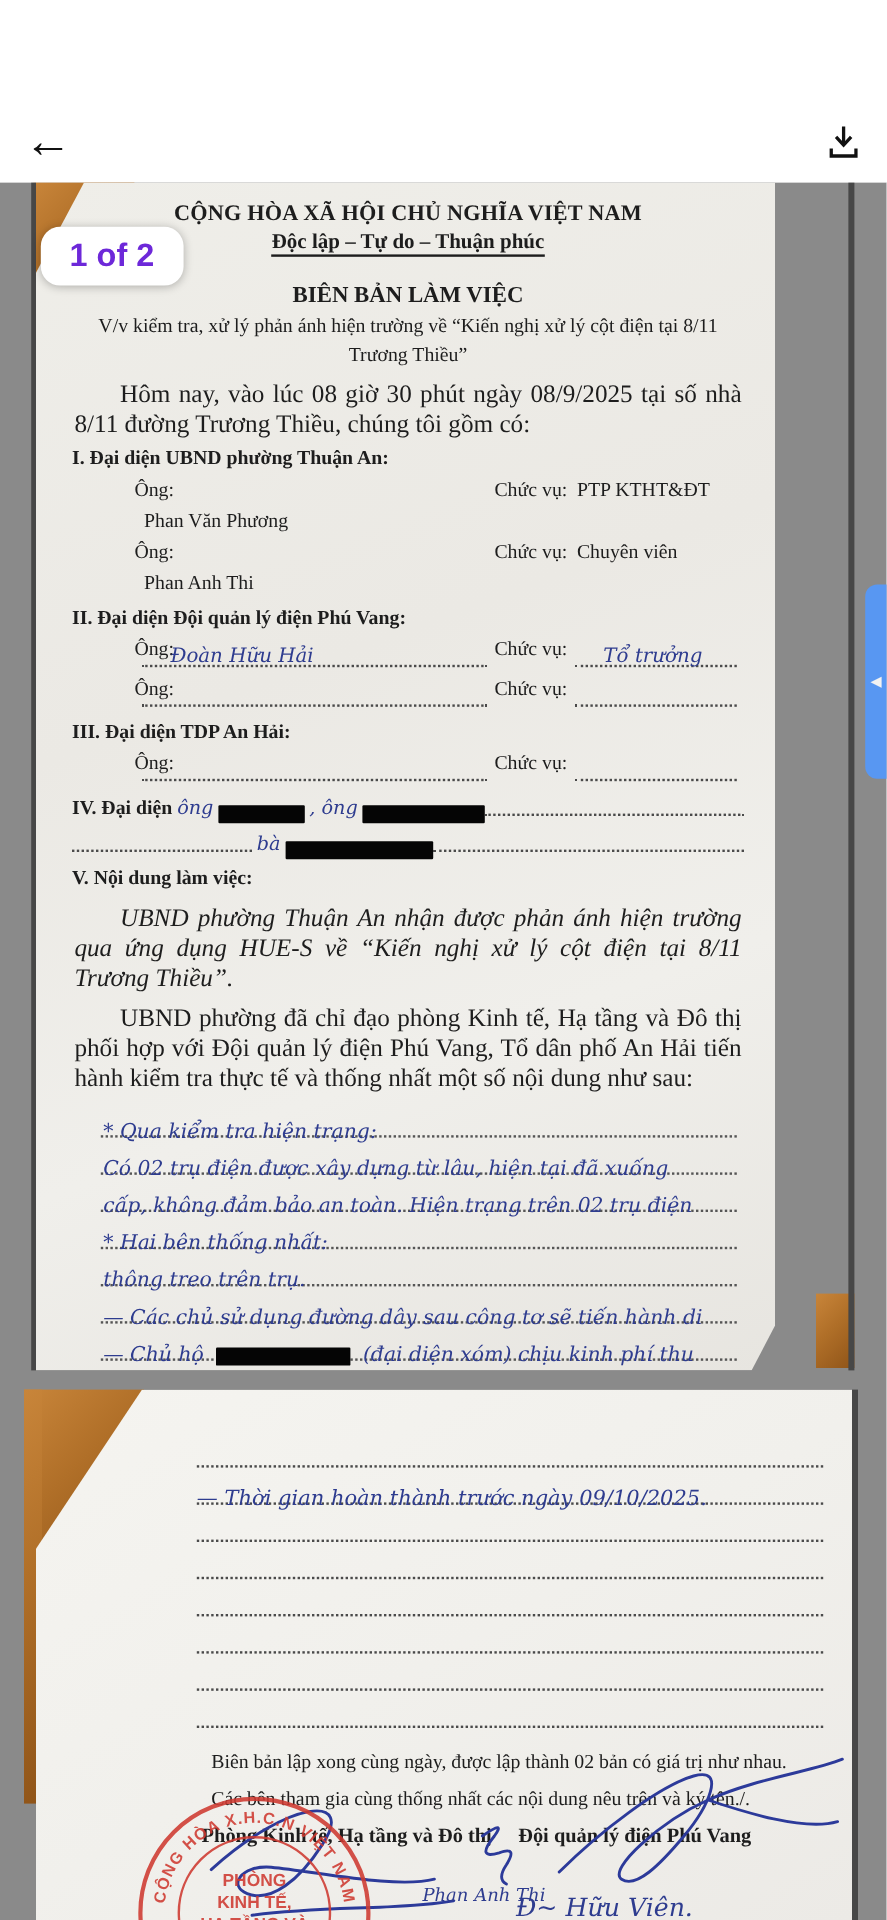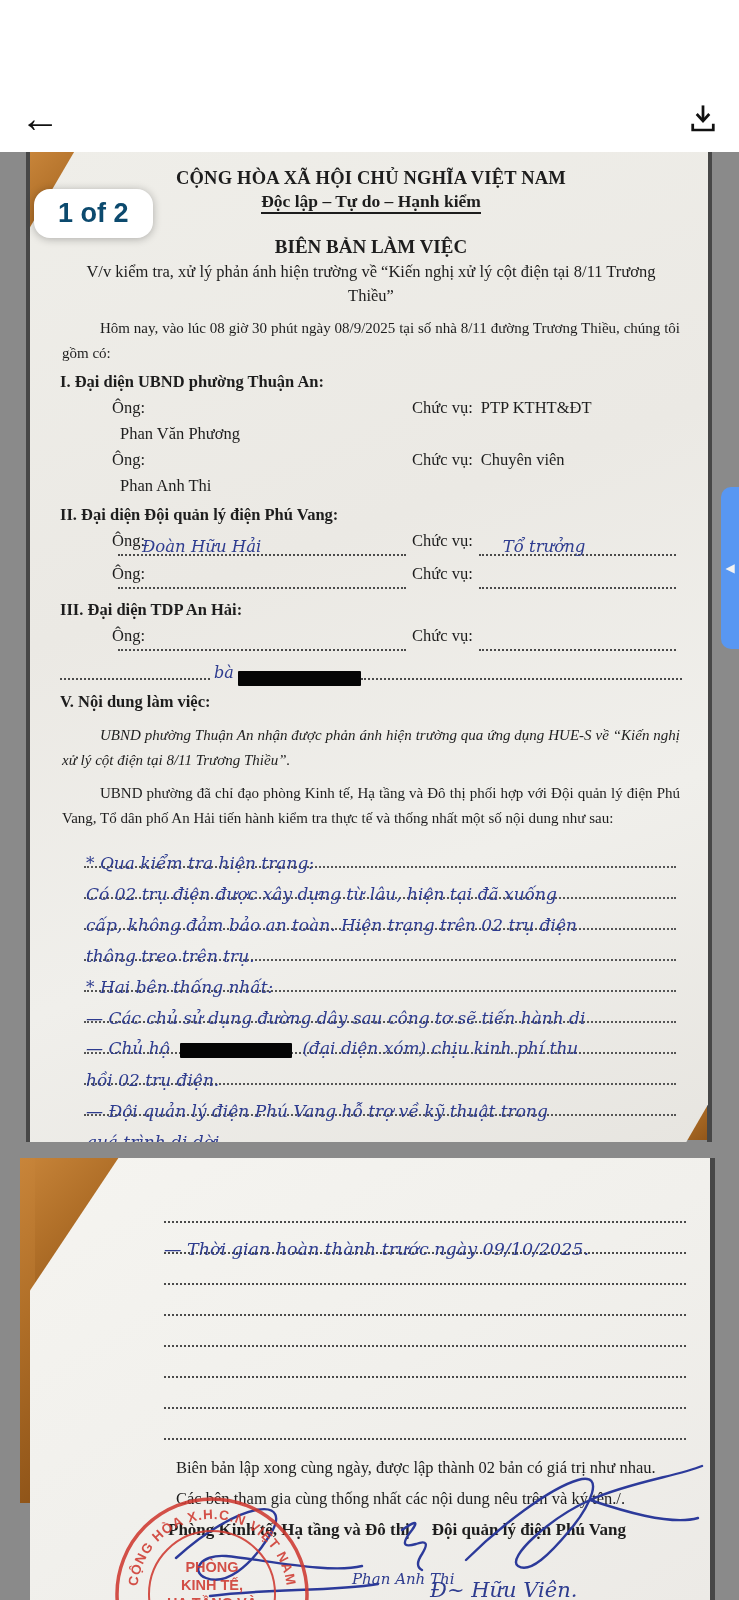--- a/index.html
+++ b/index.html
@@ -11,31 +11,31 @@
             justify-content:center;font-size:40px;font-weight:700;color:#111;line-height:1;cursor:pointer;}
   .dl-btn{position:absolute;right:16px;top:98px;width:40px;height:40px;display:flex;align-items:center;
           justify-content:center;cursor:pointer;}
   
   .photo-bg{position:absolute;left:0;top:152px;width:739px;height:1448px;background:#8a8a8a;}
   .wood{background:linear-gradient(135deg,#c8853a 0%,#b06f28 45%,#8f5418 100%);}
   
   .edge{position:absolute;background:#474747;}
   .wood1a{position:absolute;left:28px;top:152px;width:84px;height:88px;}
   .wood1b{position:absolute;left:680px;top:1078px;width:32px;height:62px;}
-  .paper1{position:absolute;left:30px;top:152px;width:678px;height:990px;
+  .paper1{position:absolute;left:30px;top:152px;width:616px;height:990px;
           background:linear-gradient(160deg,#efeee9 0%,#ebe9e4 40%,#f0efeb 70%,#e7e5e0 100%);
           clip-path:polygon(6.5% 0,100% 0,100% 96.2%,96.8% 100%,0 100%,0 7.6%);
           color:#1d1d1d;font-family:"Liberation Serif",serif;
           padding:10px 26px 0 30px;box-sizing:border-box;}
   .doc-h1{text-align:center;font-size:18.5px;font-weight:700;margin-top:6px;letter-spacing:.2px;}
   .doc-h2{text-align:center;font-size:17.5px;font-weight:700;margin-top:2px;}
   .doc-h2 span{border-bottom:2px solid #1d1d1d;padding-bottom:1px;}
   .doc-title{text-align:center;font-size:19px;font-weight:700;margin-top:24px;}
   .doc-sub{text-align:center;font-size:16.5px;line-height:24px;margin:2px auto 0;max-width:600px;}
-  .doc-p{font-size:15px;line-height:25px;text-indent:38px;margin:8px 2px 0 2px;text-align:justify;}
+  .doc-p{font-size:21px;line-height:25px;text-indent:38px;margin:8px 2px 0 2px;text-align:justify;}
   .sec-h{font-size:16.5px;font-weight:700;line-height:26px;margin-top:3px;}
   .row{display:flex;font-size:16.5px;line-height:26px;}
   .row .lc{width:352px;display:flex;padding-left:52px;box-sizing:border-box;flex-direction:column;}
   .row .rc{flex:1;display:flex;}
   .row .lbl{white-space:nowrap;}
   .val{margin-left:8px;white-space:nowrap;}
   .leader{flex:1;position:relative;border-bottom:2px dotted #4a4a4a;margin:0 6px 5px 6px;}
   .leader .hw{position:absolute;left:24px;bottom:-6px;}
   .hw{font-family:"DejaVu Serif",serif;font-style:italic;color:#2e3c8f;white-space:nowrap;}
   .redact{display:inline-block;background:#050505;height:15px;vertical-align:middle;border-radius:1px;}
@@ -58,21 +58,21 @@
   .p2line .t{position:absolute;left:0;bottom:-7px;font-size:17.5px;}
   .close-p{font-size:16.5px;line-height:31px;margin-left:12px;}
   .orgs{display:flex;font-size:17px;font-weight:700;margin:6px 0 0 4px;gap:22px;white-space:nowrap;}
   .sig-svg{position:absolute;left:0;top:0;width:680px;height:442px;pointer-events:none;}
   .sig-name{position:absolute;font-size:15px;}
   .sig-name.big{font-size:21px;}
   
   .stamp{position:absolute;left:82px;top:336px;width:200px;height:200px;opacity:.88;}
   
   .badge{position:absolute;left:34px;top:189px;background:#ffffff;border-radius:16px;
-         padding:9px 24px;font-size:27px;font-weight:700;color:#0c4a6e;z-index:40;
+         padding:9px 24px;font-size:27px;font-weight:700;color:#6d28d9;z-index:40;
          box-shadow:0 1px 8px rgba(0,0,0,.28);font-family:"Liberation Sans",sans-serif;}
   .handle{position:absolute;right:0;top:487px;width:18px;height:162px;background:#5897f2;
           border-radius:10px 0 0 10px;z-index:40;display:flex;align-items:center;justify-content:center;
           color:#f2f2f2;font-size:12px;cursor:pointer;}
 </style>
 </head>
 <body>
 
 <div id="screen">
 
@@ -91,21 +91,21 @@
 
   <div class="photo-bg"></div>
 
   <div class="wood wood1a"></div>
   <div class="wood wood1b"></div>
   <div class="edge" style="left:26px;top:152px;width:4px;height:990px;"></div>
   <div class="edge" style="left:707px;top:152px;width:5px;height:990px;"></div>
 
   <div class="paper1">
     <div class="doc-h1">CỘNG HÒA XÃ HỘI CHỦ NGHĨA VIỆT NAM</div>
-    <div class="doc-h2"><span>Độc lập – Tự do – Hạnh kiểm</span></div>
+    <div class="doc-h2"><span>Độc lập – Tự do – Thuận phúc</span></div>
     <div class="doc-title">BIÊN BẢN LÀM VIỆC</div>
     <div class="doc-sub">V/v kiểm tra, xử lý phản ánh hiện trường về “Kiến nghị xử lý cột điện tại 8/11 Trương Thiều”</div>
     <div class="doc-p">Hôm nay, vào lúc 08 giờ 30 phút ngày 08/9/2025 tại số nhà 8/11 đường Trương Thiều, chúng tôi gồm có:</div>
 
     <div class="sec-h">I. Đại diện UBND phường Thuận An:</div>
     <div class="row">
       <div class="lc">
           <span class="lbl">Ông:</span>
         <span class="val">Phan Văn Phương</span>
         </div>
@@ -156,20 +156,28 @@
       <div class="lc">
           <span class="lbl">Ông:</span>
         <span class="leader"></span>
         </div>
       <div class="rc">
           <span class="lbl">Chức vụ:</span>
         <span class="leader"></span>
         </div>
     </div>
 
+    <div class="s4">
+      <span style="font-weight:700;">IV. Đại diện</span>
+      <span class="hw">ông</span>
+      <span class="redact" style="width:72px;"></span>
+      <span class="hw">, ông</span>
+      <span class="redact" style="width:102px;"></span>
+      <span class="dots" style="flex:1;"></span>
+    </div>
     <div class="s4">
       <span class="dots" style="width:150px;"></span>
       <span class="hw">bà</span>
       <span class="redact" style="width:123px;"></span>
       <span class="dots" style="flex:1;"></span>
     </div>
 
     <div class="sec-h">V. Nội dung làm việc:</div>
     <div class="doc-p" style="font-style:italic;">UBND phường Thuận An nhận được phản ánh hiện trường qua ứng dụng HUE-S về “Kiến nghị xử lý cột điện tại 8/11 Trương Thiều”.</div>
     <div class="doc-p">UBND phường đã chỉ đạo phòng Kinh tế, Hạ tầng và Đô thị phối hợp với Đội quản lý điện Phú Vang, Tổ dân phố An Hải tiến hành kiểm tra thực tế và thống nhất một số nội dung như sau:</div>
@@ -178,24 +186,24 @@
       <div class="hw-line">
           <span class="t hw">* Qua kiểm tra hiện trạng:</span>
         </div>
       <div class="hw-line">
           <span class="t hw">Có 02 trụ điện được xây dựng từ lâu, hiện tại đã xuống</span>
         </div>
       <div class="hw-line">
           <span class="t hw">cấp, không đảm bảo an toàn. Hiện trạng trên 02 trụ điện</span>
         </div>
       <div class="hw-line">
+          <span class="t hw">* Hai bên thống nhất:</span>
+        </div>
+      <div class="hw-line">
           <span class="t hw">thông treo trên trụ.</span>
-        </div>
-      <div class="hw-line">
-          <span class="t hw">* Hai bên thống nhất:</span>
         </div>
       <div class="hw-line">
           <span class="t hw">— Các chủ sử dụng đường dây sau công tơ sẽ tiến hành di</span>
         </div>
       <div class="hw-line">
           <span class="t"><span class="hw" style="font-size:17px;font-style:italic;">— Chủ hộ</span>
         <span class="redact" style="width:112px;margin:0 6px;"></span>
         <span class="hw" style="font-size:17px;">(đại diện xóm) chịu kinh phí thu</span></span>
         </div>
       <div class="hw-line">

